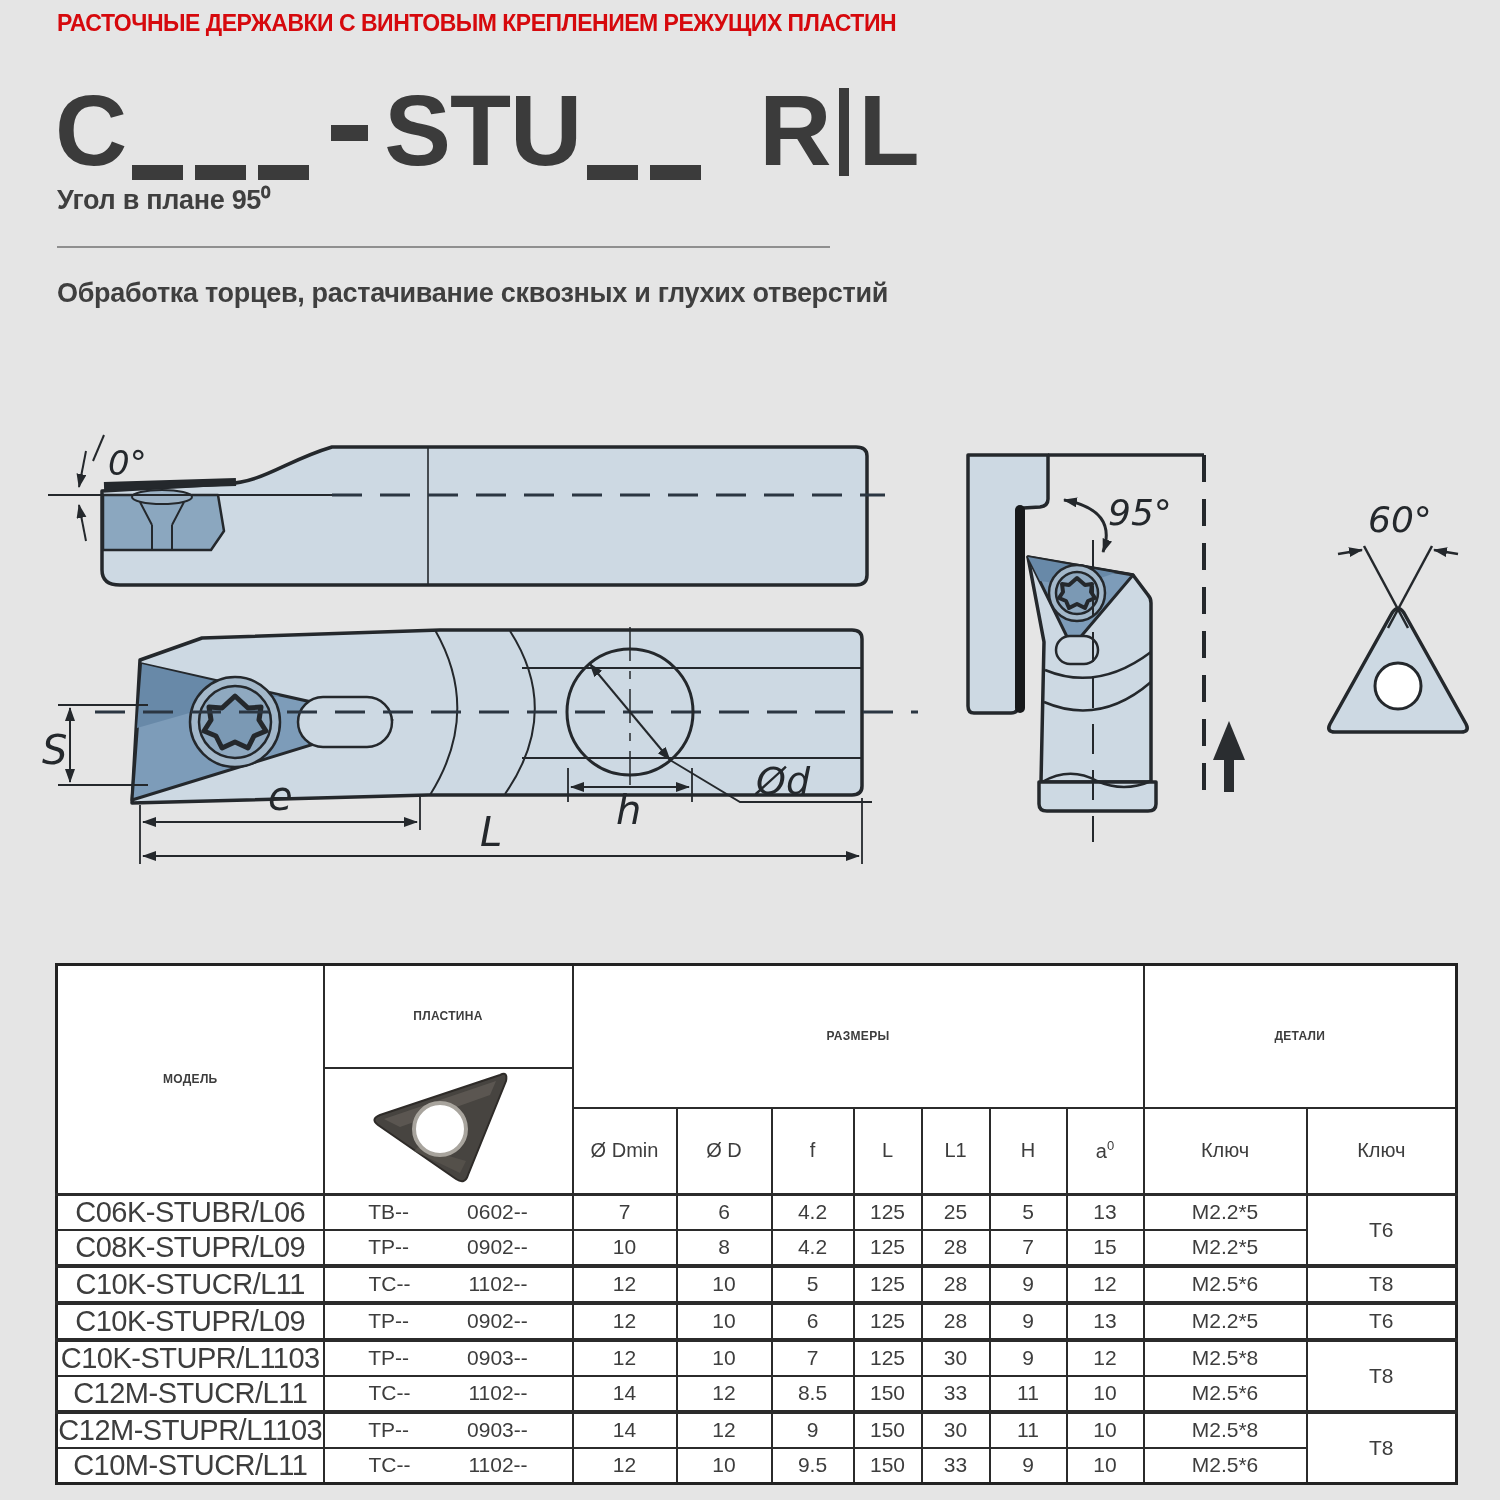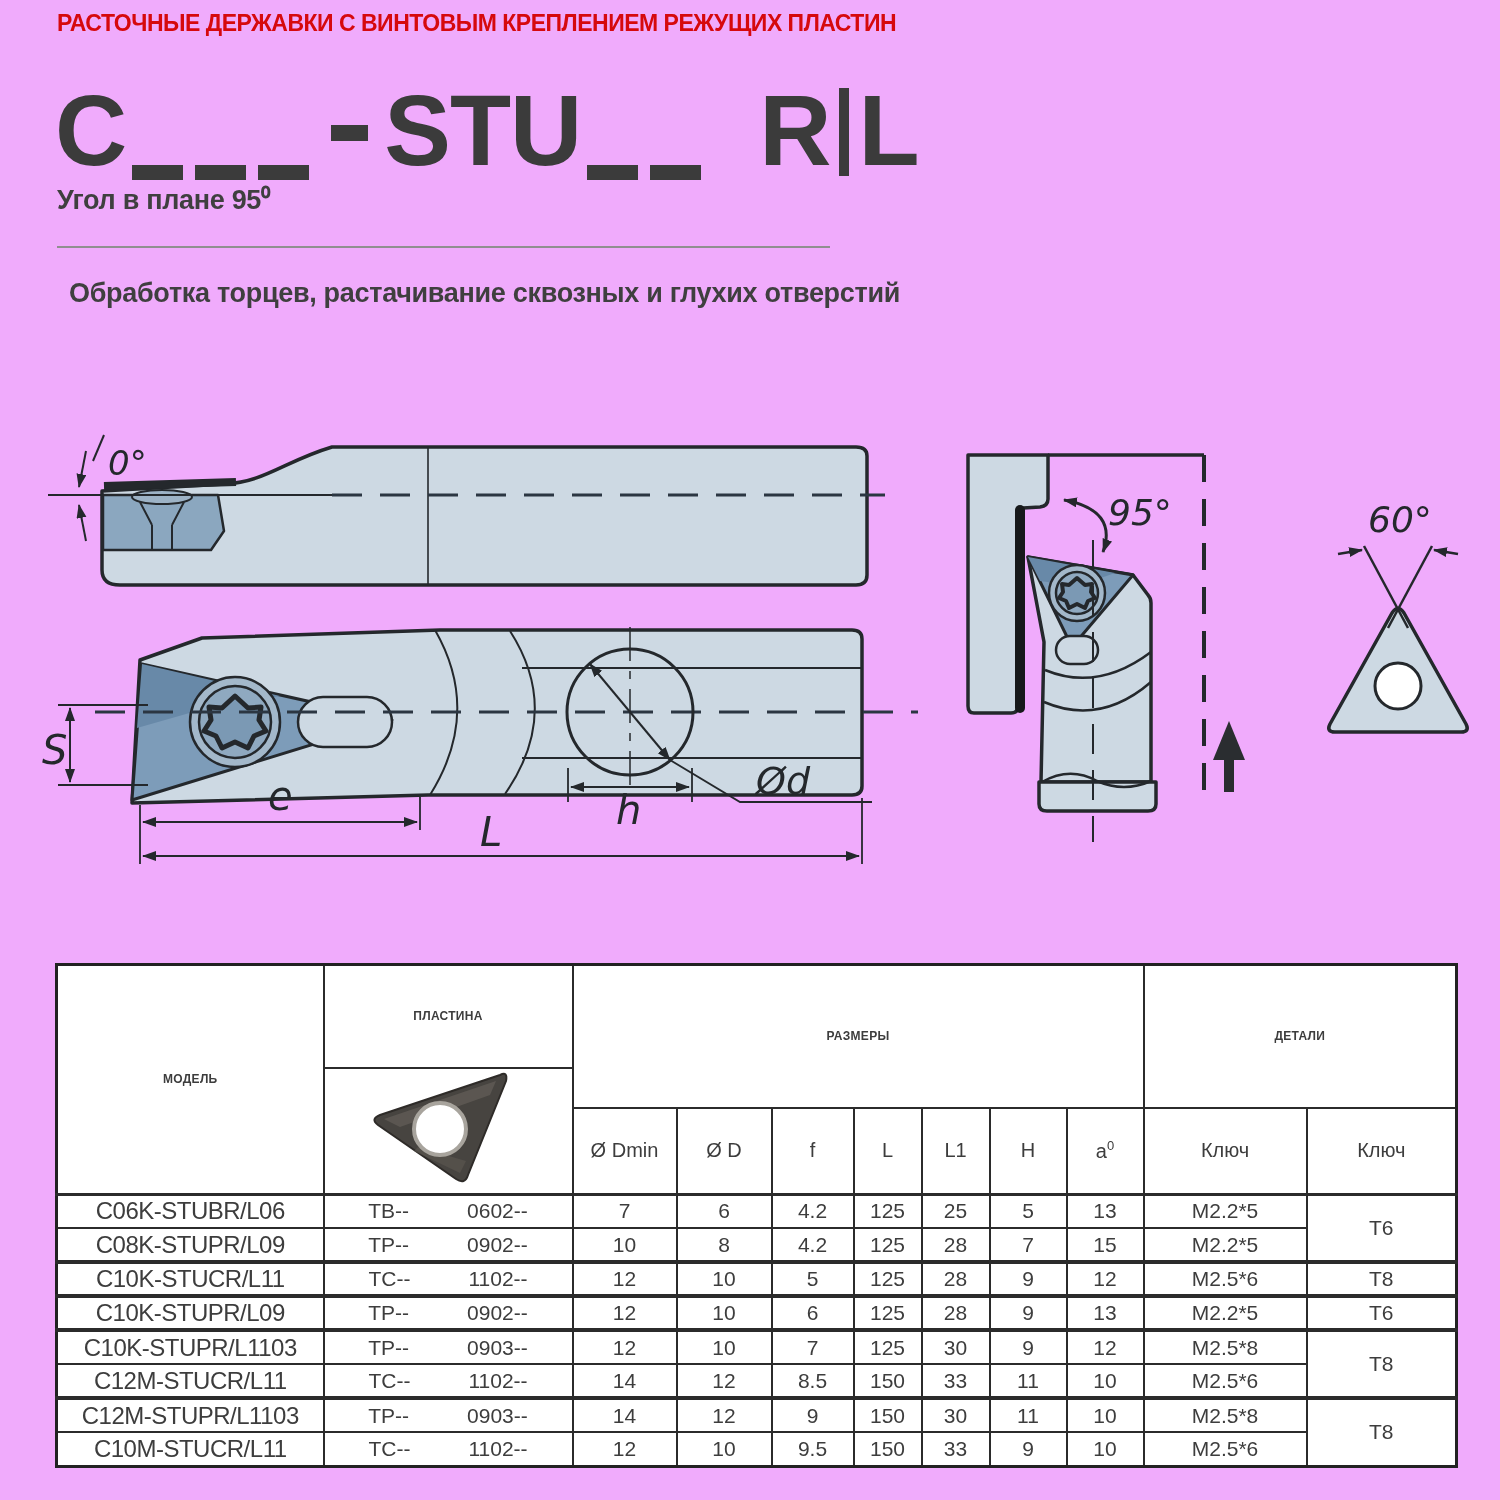--- a/index.html
+++ b/index.html
@@ -1,56 +1,56 @@
 <!DOCTYPE html>
 <html><head>
 <meta charset="utf-8">
 <style>
   html,body{margin:0;padding:0;background:#ffffff;}
-  .page{position:relative;width:1500px;height:1500px;background:#f0abfc;overflow:hidden;
+  .page{position:relative;width:1500px;height:1500px;background:#e5e5e5;overflow:hidden;
         font-family:"Liberation Sans",sans-serif;color:#3d3d3d;}
 
   
   .cat-title{position:absolute;left:57px;top:10px;font-size:23px;font-weight:bold;
              letter-spacing:-0.5px;color:#d6090d;white-space:nowrap;}
   .big-title{position:absolute;left:55px;top:40px;font-size:100px;font-weight:bold;
              line-height:1;color:#3b3b3b;letter-spacing:-1px;white-space:nowrap;margin-top:40px;}
   .big-title .blank{display:inline-block;width:51px;height:15px;background:#3b3b3b;
              margin:0 6px;vertical-align:-15px;}
   .big-title .hyph{display:inline-block;width:37px;height:16px;background:#3b3b3b;
              margin:0 16px;vertical-align:24px;}
   .big-title .vbar{display:inline-block;width:10px;height:88px;background:#3b3b3b;
              margin:0 9px;vertical-align:-11px;}
   .big-title .rgap{margin-left:52px;}
   .sub-angle{position:absolute;left:57px;top:180px;font-size:27px;font-weight:bold;
              letter-spacing:-0.3px;color:#3f3f3f;}
   .divider{position:absolute;left:57px;top:246px;width:773px;height:0;
            border-top:2px solid #8f8f8f;}
   .descr{position:absolute;left:57px;top:278px;font-size:27px;font-weight:bold;
-         letter-spacing:-0.3px;color:#3f3f3f;margin-left:12px;}
+         letter-spacing:-0.3px;color:#3f3f3f;}
 
   
   .dwg{position:absolute;}
   .dwgA{left:40px;top:413px;}
   .dwgB{left:40px;top:612px;}
   .dwgC{left:930px;top:430px;}
   .dwgD{left:1300px;top:480px;}
   text.dim{font-family:"DejaVu Sans",sans-serif;font-style:italic;fill:#24282c;}
 
   
   table.spec{position:absolute;left:55px;top:963px;width:1400px;border-collapse:collapse;
              table-layout:fixed;background:#fff;border:3px solid #222;}
   table.spec th,table.spec td{border:2px solid #2b2b2b;text-align:center;
              vertical-align:middle;padding:0;color:#3d3d3d;}
   tr.rowA{height:103px;} tr.rowB{height:40px;} tr.rowC{height:85px;padding-left:12px;}
   tr.data{height:34px;}
   th.grp{font-size:12px;font-weight:bold;letter-spacing:0.3px;border-radius:16px;}
   tr.rowC th{font-size:20px;font-weight:normal;}
   tr.rowC th sup{font-size:13px;}
-  td.model{font-size:24px;letter-spacing:-0.5px;}
+  td.model{font-size:29px;letter-spacing:-0.5px;}
   td.num,td.screw,td.key{font-size:21px;}
   td.ins{font-size:21px;}
   td.ins .pair{display:flex;justify-content:center;gap:58px;}
   th.plastina{border-bottom:4px solid #2b2b2b;}
   tr.data td{border-top-width:2px;}
   tr.gsep td{border-top-width:4px;}
   tr.first td{border-top-width:3px;}
   td.photo-cell{background:#fff;}
 </style>
 </head>

